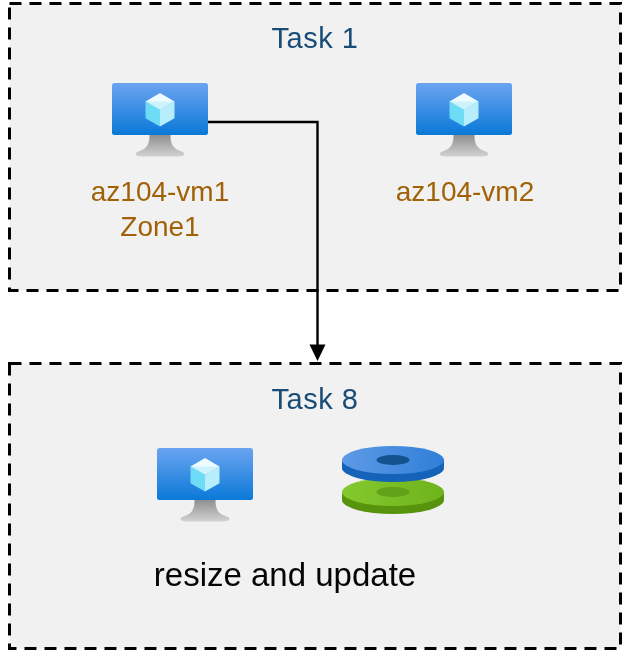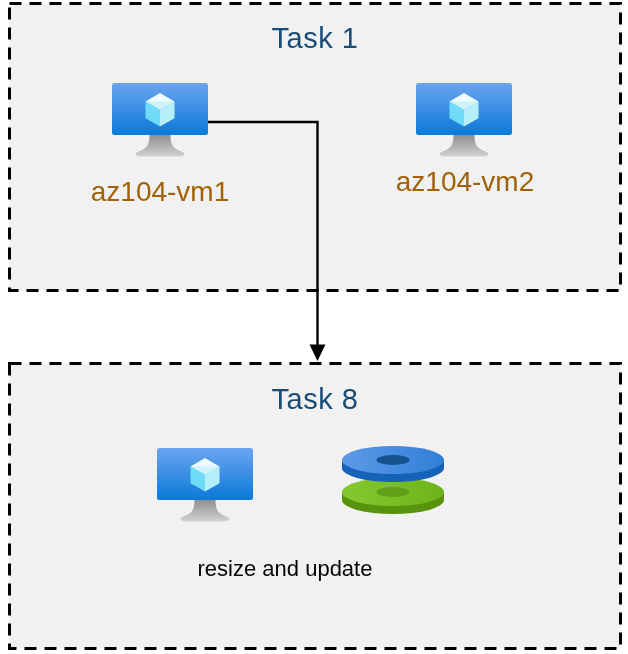--- a/index.html
+++ b/index.html
@@ -11,21 +11,21 @@
   .task-title {
     position:absolute; width:614px; left:8px; text-align:center;
     color:#1a4c78; font-size:29px; font-weight:400; letter-spacing:0.5px;
   }
   .vm-label {
     position:absolute; text-align:center; color:#a16207;
     font-size:28px; line-height:35px; width:240px; white-space:nowrap;
   }
   .caption {
     position:absolute; text-align:center; color:#050505;
-    font-size:22px; width:400px; white-space:nowrap;
+    font-size:33px; width:400px; white-space:nowrap;
   }
   .icon { position:absolute; }
   .hidden-defs { position:absolute; width:0; height:0; overflow:hidden; }
 </style>
 </head>
 <body>
 
 <div class="canvas">
 
   <svg class="hidden-defs" aria-hidden="true">
@@ -82,26 +82,27 @@
     </g>
   </svg>
 
   <div class="task-title" style="top:22px;">Task 1</div>
 
   <svg class="icon" style="left:112px; top:83px;" width="96" height="76">
     <use href="#sym-vm"></use>
   </svg>
   <div class="vm-label" style="left:40px; top:174px;">
     <div>az104-vm1</div>
+    <div>Zone1</div>
   </div>
 
   <svg class="icon" style="left:416px; top:83px;" width="96" height="76">
     <use href="#sym-vm"></use>
   </svg>
-  <div class="vm-label" style="left:345px; top:164px;">
+  <div class="vm-label" style="left:345px; top:174px;">
     <div>az104-vm2</div>
   </div>
 
   <div class="task-title" style="top:383px;">Task 8</div>
 
   <svg class="icon" style="left:157px; top:448px;" width="96" height="76">
     <use href="#sym-vm"></use>
   </svg>
   <svg class="icon" style="left:341px; top:444px;" width="104" height="74">
     <use href="#sym-disks"></use>

